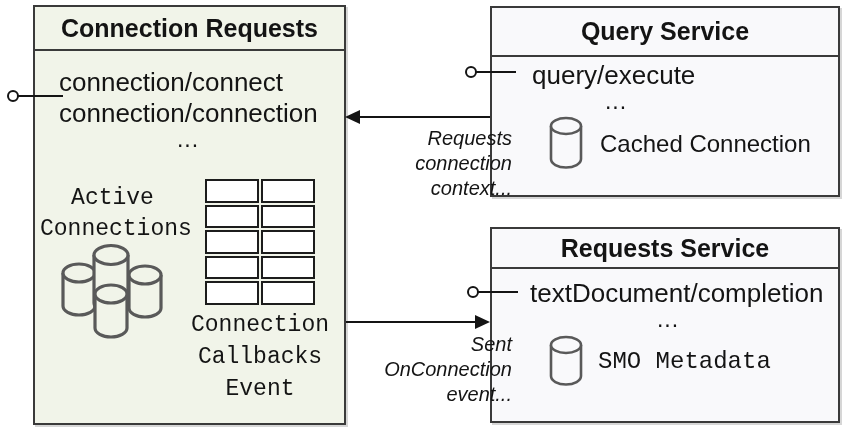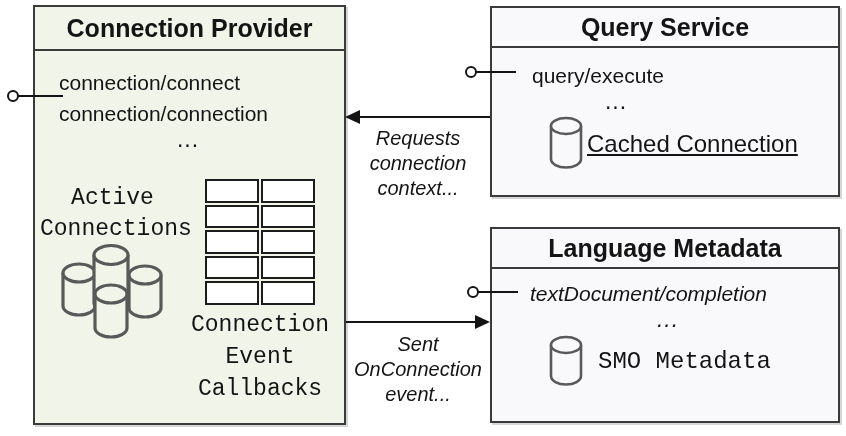--- a/index.html
+++ b/index.html
@@ -8,43 +8,43 @@
     font-family:"Liberation Sans",sans-serif;color:#141414;overflow:hidden;
   }
   .box{position:absolute;border:2px solid #3a3a3a;box-sizing:border-box;
        box-shadow:2px 2px 0 rgba(90,90,90,.25);}
   .box-header{border-bottom:2px solid #3a3a3a;display:flex;align-items:center;
        justify-content:center;font-weight:bold;font-size:25px;box-sizing:border-box;}
   .conn-box{left:33px;top:5px;width:313px;height:420px;background:#f1f4e9;}
   .query-box{left:490px;top:6px;width:350px;height:191px;background:#f9f9fb;}
   .lang-box{left:490px;top:227px;width:350px;height:196px;background:#f9f9fb;}
   .abs{position:absolute;}
-  .method{font-size:21px;line-height:31px;white-space:nowrap;}
+  .method{font-size:26px;line-height:31px;white-space:nowrap;}
   .dots{font-size:23px;line-height:20px;text-align:center;letter-spacing:1px;}
   .lbl{font-size:23px;line-height:31px;text-align:center;font-family:Liberation Mono, monospace;}
-  .flow-label{font-style:italic;font-size:20px;line-height:25px;text-align:center;}
+  .flow-label{font-style:italic;font-size:20px;line-height:25px;text-align:right;margin-left:28px;}
   .hline{position:absolute;height:2px;background:#141414;}
   .circle{position:absolute;width:12px;height:12px;border:2px solid #141414;
           border-radius:50%;background:#ffffff;box-sizing:border-box;}
   .arrow-left{position:absolute;width:0;height:0;border-top:7px solid transparent;
           border-bottom:7px solid transparent;border-right:15px solid #141414;}
   .arrow-right{position:absolute;width:0;height:0;border-top:7px solid transparent;
           border-bottom:7px solid transparent;border-left:15px solid #141414;}
   .cb-table{position:absolute;display:grid;grid-template-columns:1fr 1fr;
           grid-template-rows:repeat(5,1fr);gap:2px;}
   .cb-table div{background:#ffffff;border:2px solid #1c1c1c;}
   .icon-row{position:absolute;display:flex;align-items:center;}
 </style>
 </head>
 <body>
 
 <div id="canvas">
 
   <div class="box conn-box">
-    <div class="box-header" style="height:44px;">Connection Provider</div>
+    <div class="box-header" style="height:44px;">Connection Requests</div>
 
     <div class="abs" style="left:24px;top:60px;width:258px;">
       <div class="method">connection/connect</div>
       <div class="method">connection/connection</div>
       <div class="dots">...</div>
     </div>
 
     <div class="abs lbl" style="left:5px;top:176px;width:145px;">
       <div>Active</div>
       <div>Connections</div>
@@ -71,48 +71,48 @@
       <div></div>
         <div></div>
       <div></div>
         <div></div>
       <div></div>
         <div></div>
     </div>
 
     <div class="abs lbl" style="left:155px;top:302px;width:140px;line-height:32px;">
       <div>Connection</div>
+      <div>Callbacks</div>
       <div>Event</div>
-      <div>Callbacks</div>
     </div>
   </div>
 
   <div class="box query-box">
-    <div class="box-header" style="height:40px;">Query Service</div>
+    <div class="box-header" style="height:49px;">Query Service</div>
 
     <div class="abs" style="left:40px;top:52px;width:168px;">
       <div class="method">query/execute</div>
       <div class="dots">...</div>
     </div>
 
-    <div class="icon-row" style="left:56px;top:108px;gap:3px;text-decoration:underline;">
+    <div class="icon-row" style="left:56px;top:108px;gap:16px;">
       <svg width="36" height="54" viewBox="0 0 36 54">
         <g stroke="#595959" stroke-width="2.6" fill="#f9f9fb">
           <path d="M3,10 L3,43 A15,8.5 0 0 0 33,43 L33,10"></path>
           <ellipse cx="18" cy="10" rx="15" ry="8"></ellipse>
         </g>
       </svg>
       <div class="method" style="font-size:24px;">Cached Connection</div>
     </div>
   </div>
 
   <div class="box lang-box">
-    <div class="box-header" style="height:40px;">Language Metadata</div>
+    <div class="box-header" style="height:40px;">Requests Service</div>
 
-    <div class="abs" style="left:38px;top:49px;width:276px;font-style:italic;">
+    <div class="abs" style="left:38px;top:49px;width:276px;">
       <div class="method">textDocument/completion</div>
       <div class="dots">...</div>
     </div>
 
     <div class="icon-row" style="left:56px;top:106px;gap:14px;">
       <svg width="36" height="52" viewBox="0 0 36 52">
         <g stroke="#595959" stroke-width="2.6" fill="#f9f9fb">
           <path d="M3,10 L3,41 A15,8.5 0 0 0 33,41 L33,10"></path>
           <ellipse cx="18" cy="10" rx="15" ry="8"></ellipse>
         </g>

